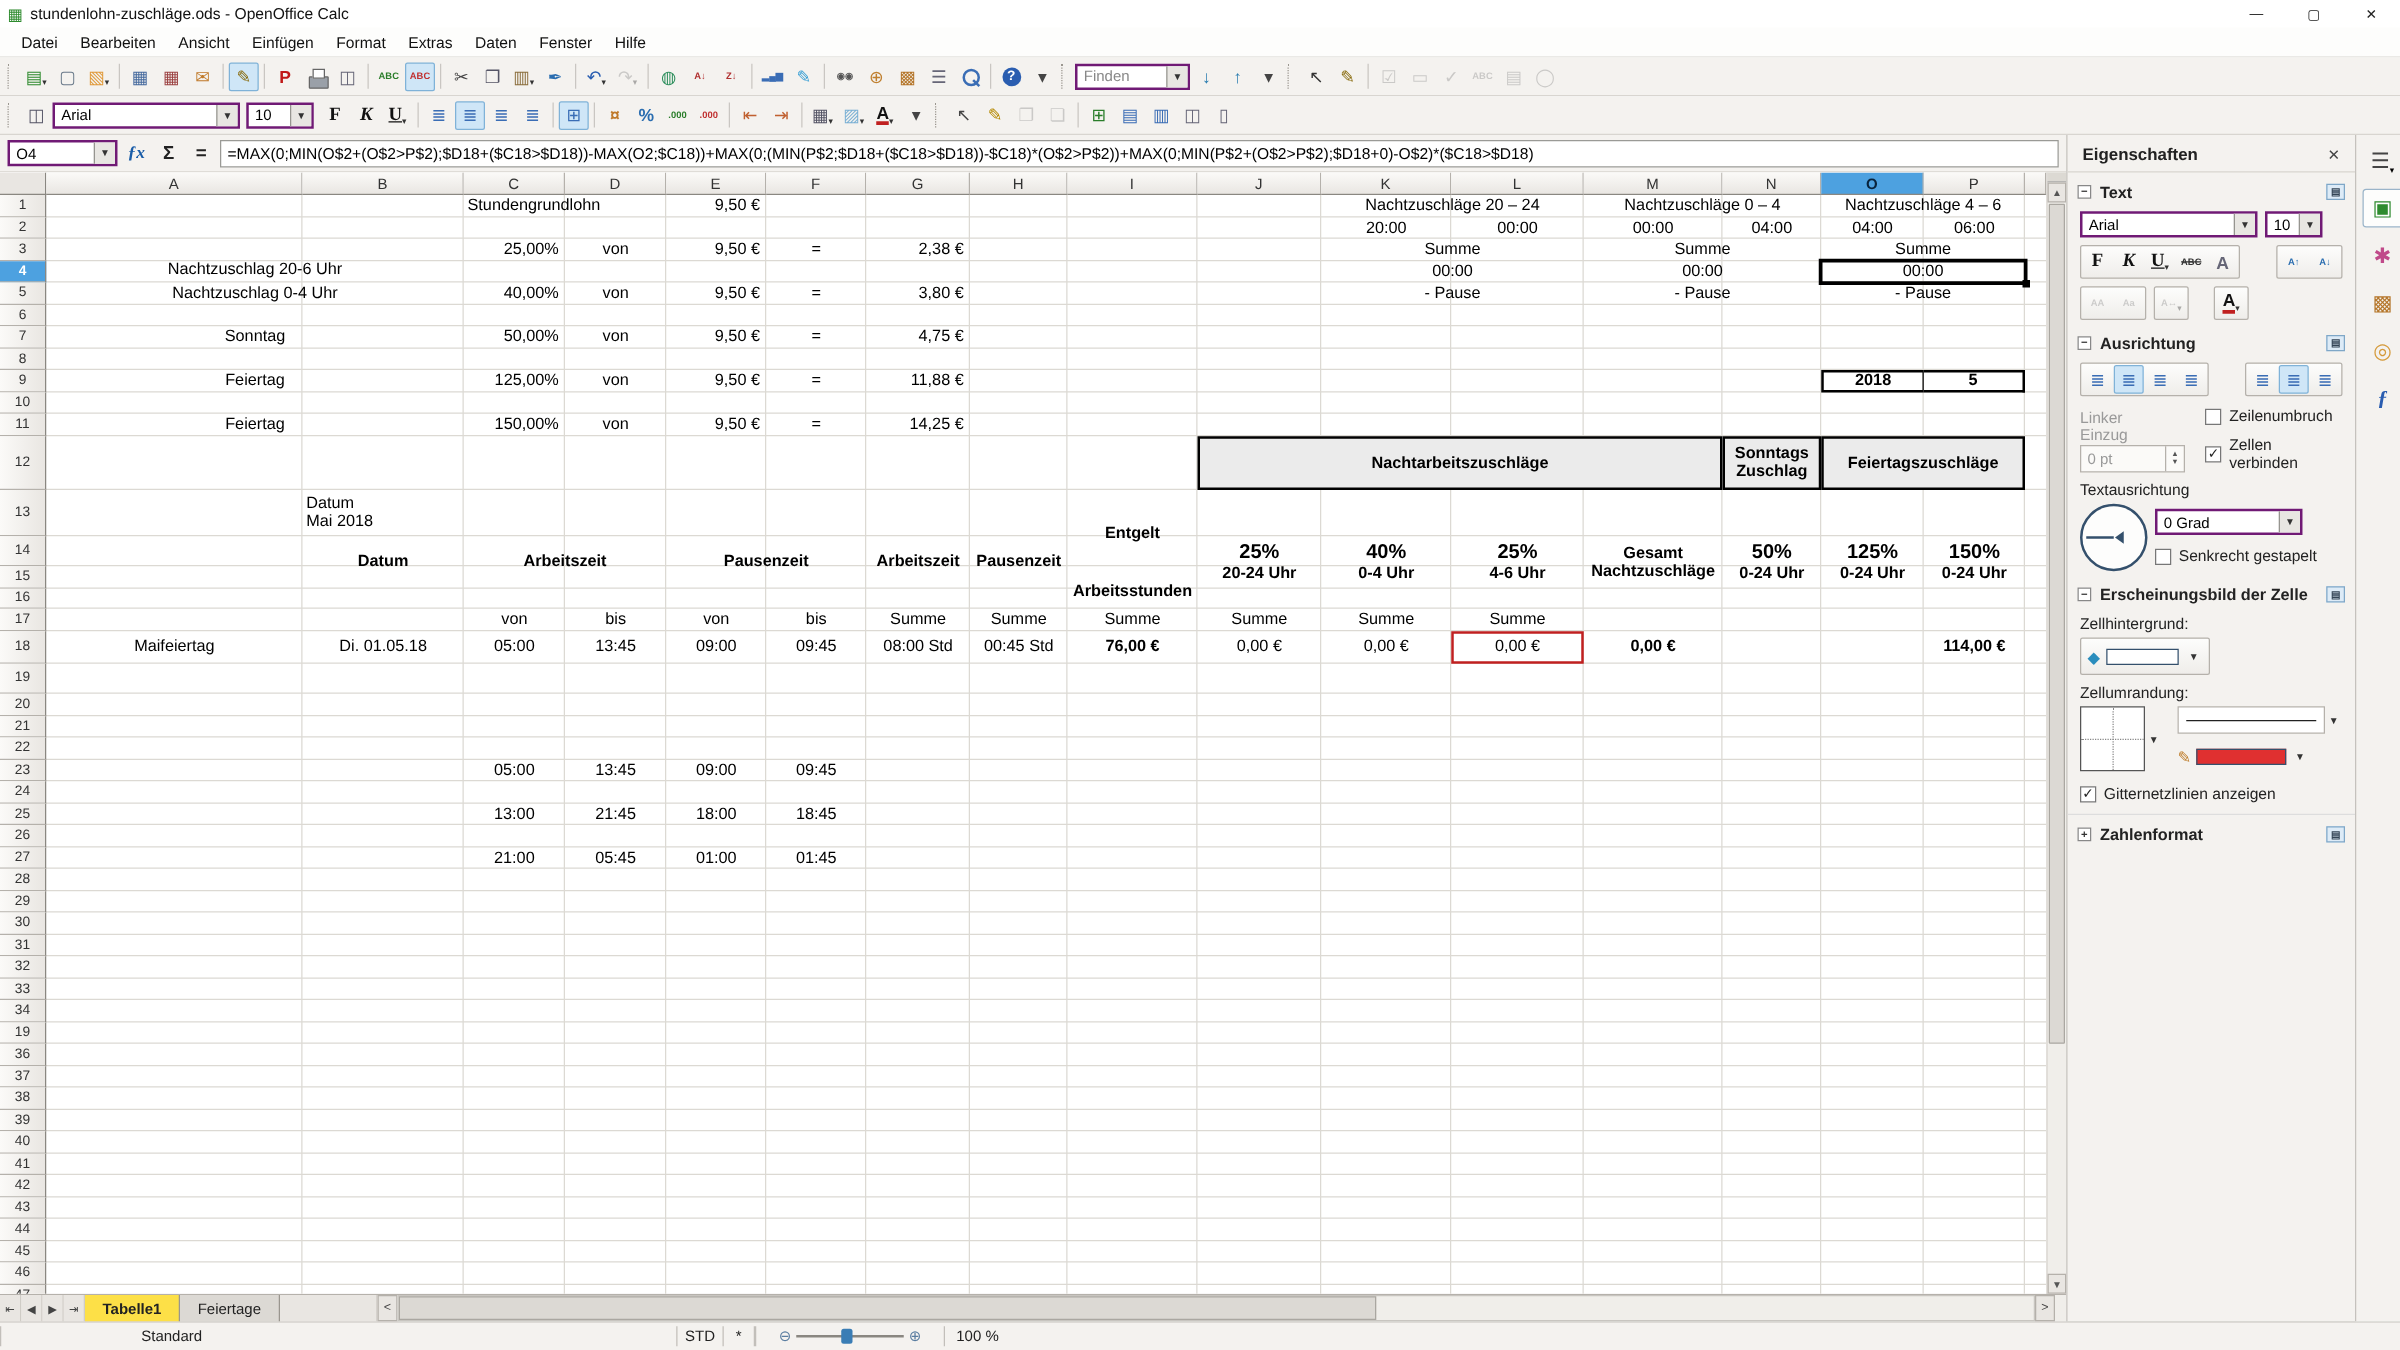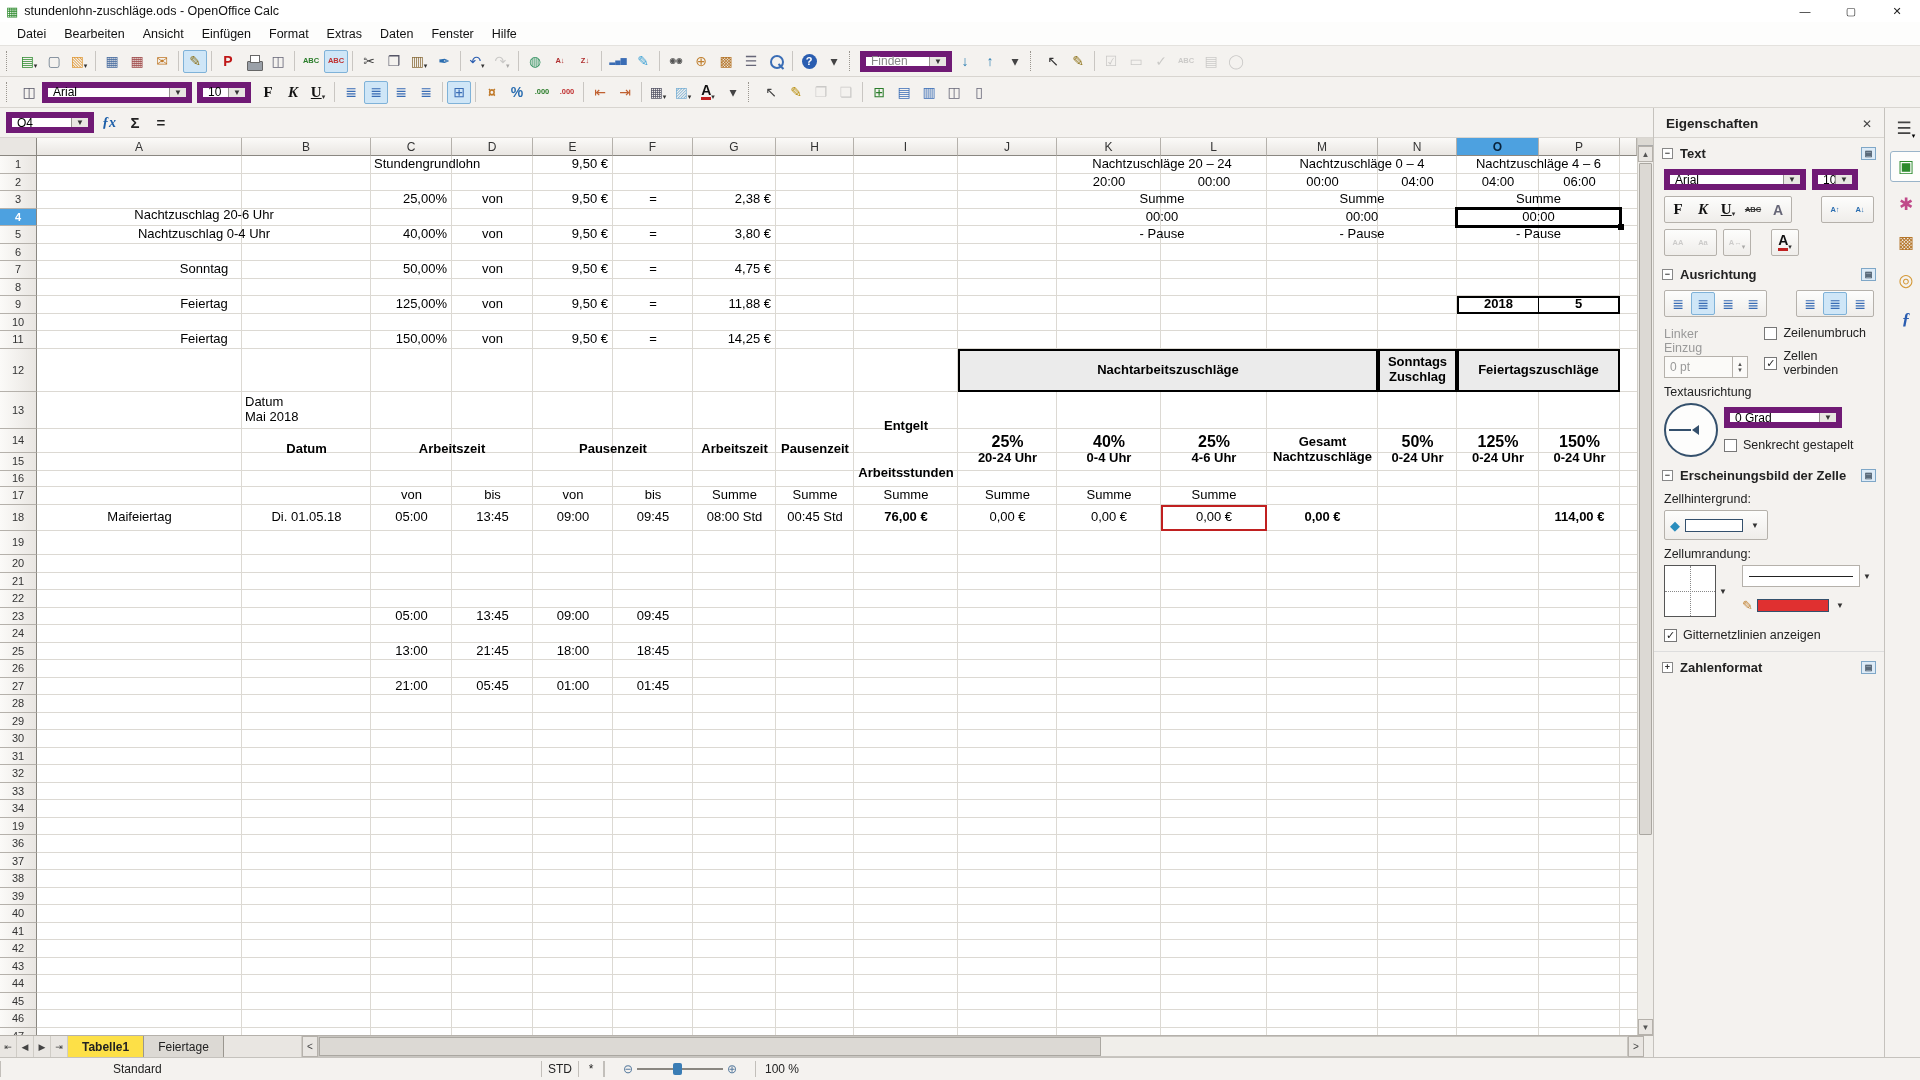--- a/index.html
+++ b/index.html
@@ -27,21 +27,21 @@
   .tbi.ital .g{font-style:italic}
   .tbi.undl .g{text-decoration:underline}
   .tbi.strike .g{text-decoration:line-through}
   .tbi.fontcolor .g{border-bottom:3px solid #c02020;line-height:.95;font-weight:bold}
   .tbi.helpbg .g{background:#2a5db0;color:#fff;border-radius:50%;width:15px;height:15px;display:flex;align-items:center;justify-content:center;font-size:11px;font-weight:bold}
   .tbi.mag::before{content:"";width:10px;height:10px;border:2px solid #3a6db5;border-radius:50%;position:absolute;top:4px;left:5px}
   .tbi.mag::after{content:"";width:2px;height:7px;background:#3a6db5;position:absolute;left:15px;top:12px;transform:rotate(-45deg)}
   .tbi.printer::before{content:"";position:absolute;left:5px;top:10px;width:14px;height:8px;background:#9aa0a8;border:1px solid #666;border-radius:1px}
   .tbi.printer::after{content:"";position:absolute;left:8px;top:4px;width:8px;height:6px;background:#fff;border:1px solid #666}
   .tsep{width:1px;height:20px;background:#c9c6c2;margin:0 3px;flex: none}
-  .combo{height:21px;background:#fff;border:6px solid #701a75;display:inline-flex;align-items:center;font-size:12px;padding-left:5px;position:relative;flex:none}
+  .combo{height:21px;background:#fff;border:2px solid #701a75;display:inline-flex;align-items:center;font-size:12px;padding-left:5px;position:relative;flex:none}
   .combo .ctext{white-space:nowrap;overflow:hidden}
   .combo .cdd{width:17px;height:100%;margin-left:auto;background:#e8e6e2;border-left:1px solid #969590;display:flex;align-items:center;justify-content:center;font-size:8px;color:#333;flex:none}
   .combo.gray .ctext{color:#888}
   
   #formulabar{height:30px;display:flex;align-items:center;background:#f4f2ef;padding:0 6px;gap:4px;border-bottom:1px solid #d8d5d0}
   .fmlbtn{width:22px;height:22px;display:flex;align-items:center;justify-content:center;font-size:14px}
   #fx{font-family:"Liberation Serif",serif;font-style:italic;font-weight:bold;color:#1a5da8}
   #fsum{font-size:15px;font-weight:bold;color:#222}
   #feq{font-size:15px;font-weight:bold;color:#222}
   #fml-input{flex:1;height:22px;border:1px solid #9a9a96;background:#fff;font-size:12.5px;display:flex;align-items:center;padding:0 5px;white-space:nowrap;overflow:hidden}
@@ -418,20 +418,21 @@
 <div id="main">
   <div id="left">
     <div id="formulabar">
       <span class="combo" style="width:88px">
         <span class="ctext">O4</span>
         <span class="cdd">▼</span>
       </span>
       <span class="fmlbtn" id="fx">ƒx</span>
       <span class="fmlbtn" id="fsum">Σ</span>
       <span class="fmlbtn" id="feq">=</span>
+      <div id="fml-input">=MAX(0;MIN(O$2+(O$2&gt;P$2);$D18+($C18&gt;$D18))-MAX(O2;$C18))+MAX(0;(MIN(P$2;$D18+($C18&gt;$D18))-$C18)*(O$2&gt;P$2))+MAX(0;MIN(P$2+(O$2&gt;P$2);$D18+0)-O$2)*($C18&gt;$D18)</div>
     </div>
 
     <div id="sheetwrap">
       <div id="sheet" style="grid-template-columns: 37px 205px 129px 81px 81px 80px 80px 83px 78px 104px 99px 104px 106px 111px 79px 82px 81px 17px; grid-template-rows: 18px 17.5px 17.5px 17.5px 17.5px 17.5px 17.5px 17.5px 17.5px 17.5px 17.5px 17.5px 43px 37px 24px 18px 16px 18px 26px 24px 18px 17.5px 17.5px 17.5px 17.5px 17.5px 17.5px 17.5px 17.5px 17.5px 17.5px 17.5px 17.5px 17.5px 17.5px 17.5px 17.5px 17.5px 17.5px 17.5px 17.5px 17.5px 17.5px 17.5px 17.5px 17.5px 17.5px 17.5px;">
           <div class="corner" style="grid-area: 1 / 1;"></div>
           <div class="colhdr" style="grid-area: 1 / 2;">A</div>
           <div class="colhdr" style="grid-area: 1 / 3;">B</div>
           <div class="colhdr" style="grid-area: 1 / 4;">C</div>
           <div class="colhdr" style="grid-area: 1 / 5;">D</div>
           <div class="colhdr" style="grid-area: 1 / 6;">E</div>

